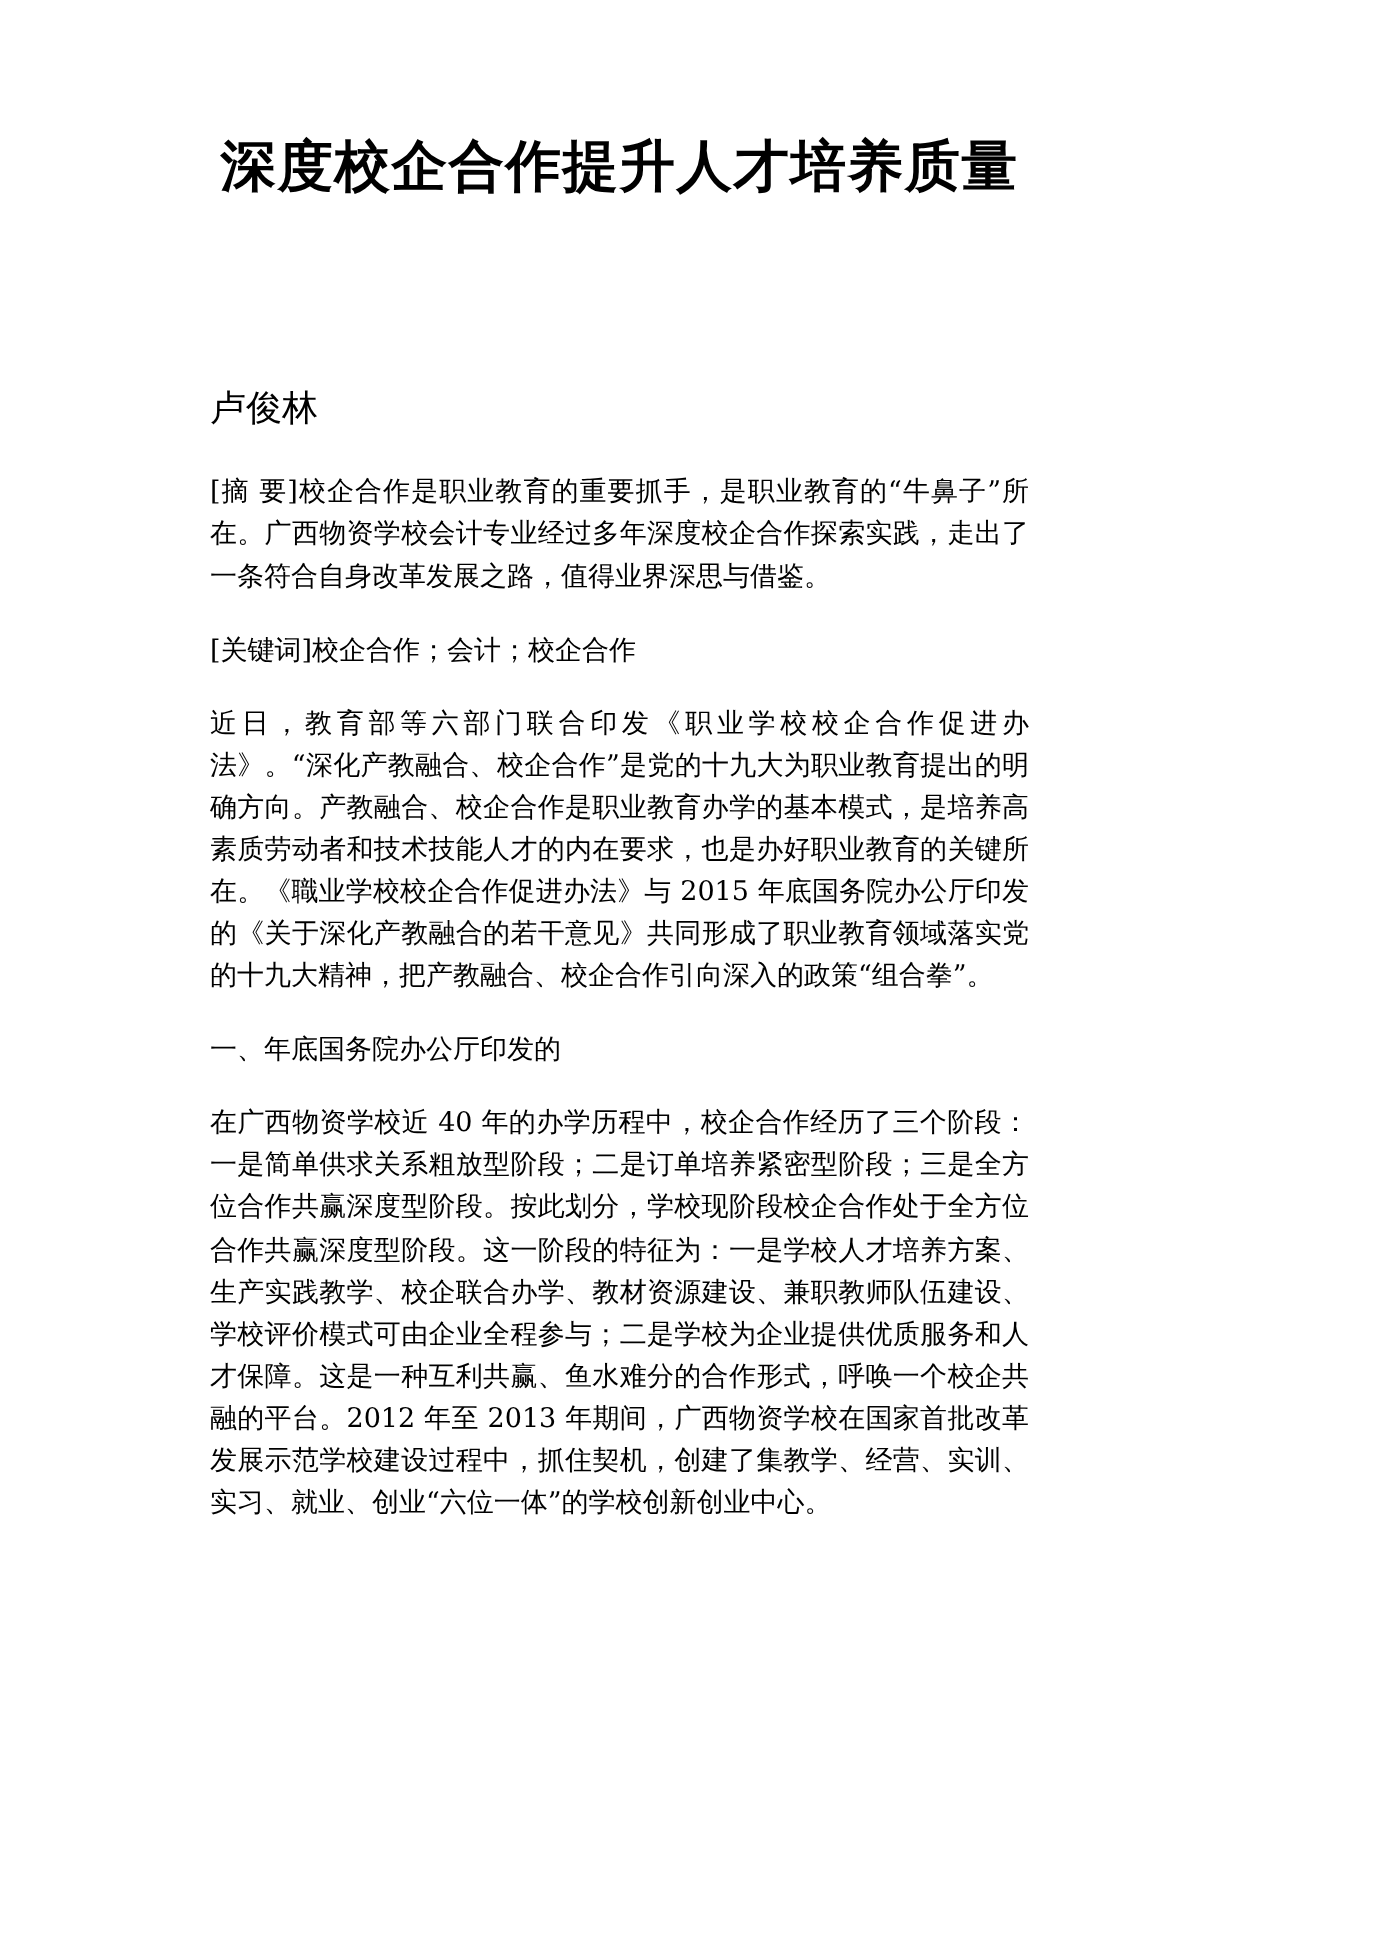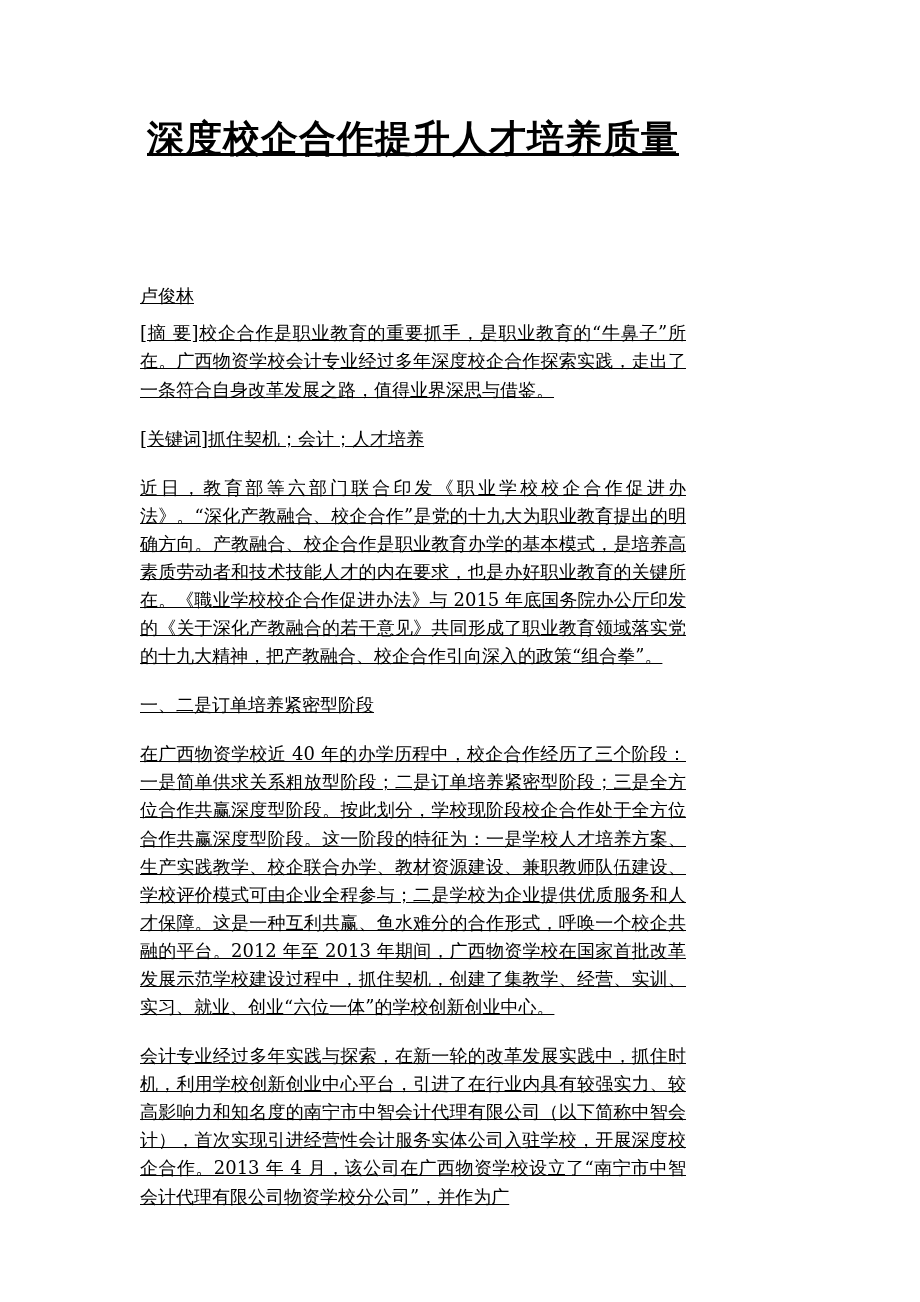--- a/index.html
+++ b/index.html
@@ -8,35 +8,34 @@
     width: 920px;
     height: 1302px;
     overflow: hidden;
     font-family: "DejaVu Serif", "Liberation Serif", serif;
   }
   .page {
     width: 824px;
     height: 1302px;
     background: #ffffff;
     color: #000000;
-    padding: 116px 138px 0 140px;
-    text-decoration: underline;
+    padding: 88px 138px 0 140px;
   }
   .doc-title {
     font-size: 37px;
     font-weight: bold;
     text-align: center;
     letter-spacing: 1px;
     line-height: 1.2;
     margin-bottom: 122px;
   }
   .author-line {
-    font-size: 18px;
+    font-size: 24px;
     line-height: 1.5;
-    margin-bottom: 10px;
+    margin-bottom: 24px;
   }
   .para {
     font-size: 18px;
     line-height: 1.56;
     text-align: justify;
     text-justify: inter-ideograph;
     margin-bottom: 21px;
     word-break: break-all;
   }
   .section-heading {
@@ -47,24 +46,23 @@
 <body>
 
 <div class="page">
 
   <h1 class="doc-title">深度校企合作提升人才培养质量</h1>
 
   <p class="author-line">卢俊林</p>
 
   <p class="para">[摘  要]校企合作是职业教育的重要抓手，是职业教育的“牛鼻子”所在。广西物资学校会计专业经过多年深度校企合作探索实践，走出了一条符合自身改革发展之路，值得业界深思与借鉴。</p>
 
-  <p class="para">[关键词]抓住契机；会计；人才培养</p>
+  <p class="para">[关键词]校企合作；会计；校企合作</p>
 
 
   <p class="para">近日，教育部等六部门联合印发《职业学校校企合作促进办法》。“深化产教融合、校企合作”是党的十九大为职业教育提出的明确方向。产教融合、校企合作是职业教育办学的基本模式，是培养高素质劳动者和技术技能人才的内在要求，也是办好职业教育的关键所在。《職业学校校企合作促进办法》与 2015 年底国务院办公厅印发的《关于深化产教融合的若干意见》共同形成了职业教育领域落实党的十九大精神，把产教融合、校企合作引向深入的政策“组合拳”。</p>
 
-  <p class="para section-heading">一、二是订单培养紧密型阶段</p>
+  <p class="para section-heading">一、年底国务院办公厅印发的</p>
 
   <p class="para">在广西物资学校近 40 年的办学历程中，校企合作经历了三个阶段：一是简单供求关系粗放型阶段；二是订单培养紧密型阶段；三是全方位合作共赢深度型阶段。按此划分，学校现阶段校企合作处于全方位合作共赢深度型阶段。这一阶段的特征为：一是学校人才培养方案、生产实践教学、校企联合办学、教材资源建设、兼职教师队伍建设、学校评价模式可由企业全程参与；二是学校为企业提供优质服务和人才保障。这是一种互利共赢、鱼水难分的合作形式，呼唤一个校企共融的平台。2012 年至 2013 年期间，广西物资学校在国家首批改革发展示范学校建设过程中，抓住契机，创建了集教学、经营、实训、实习、就业、创业“六位一体”的学校创新创业中心。</p>
 
-  <p class="para">会计专业经过多年实践与探索，在新一轮的改革发展实践中，抓住时机，利用学校创新创业中心平台，引进了在行业内具有较强实力、较高影响力和知名度的南宁市中智会计代理有限公司（以下简称中智会计），首次实现引进经营性会计服务实体公司入驻学校，开展深度校企合作。2013 年 4 月，该公司在广西物资学校设立了“南宁市中智会计代理有限公司物资学校分公司”，并作为广</p>
 
 </div>
 
 </body></html>

